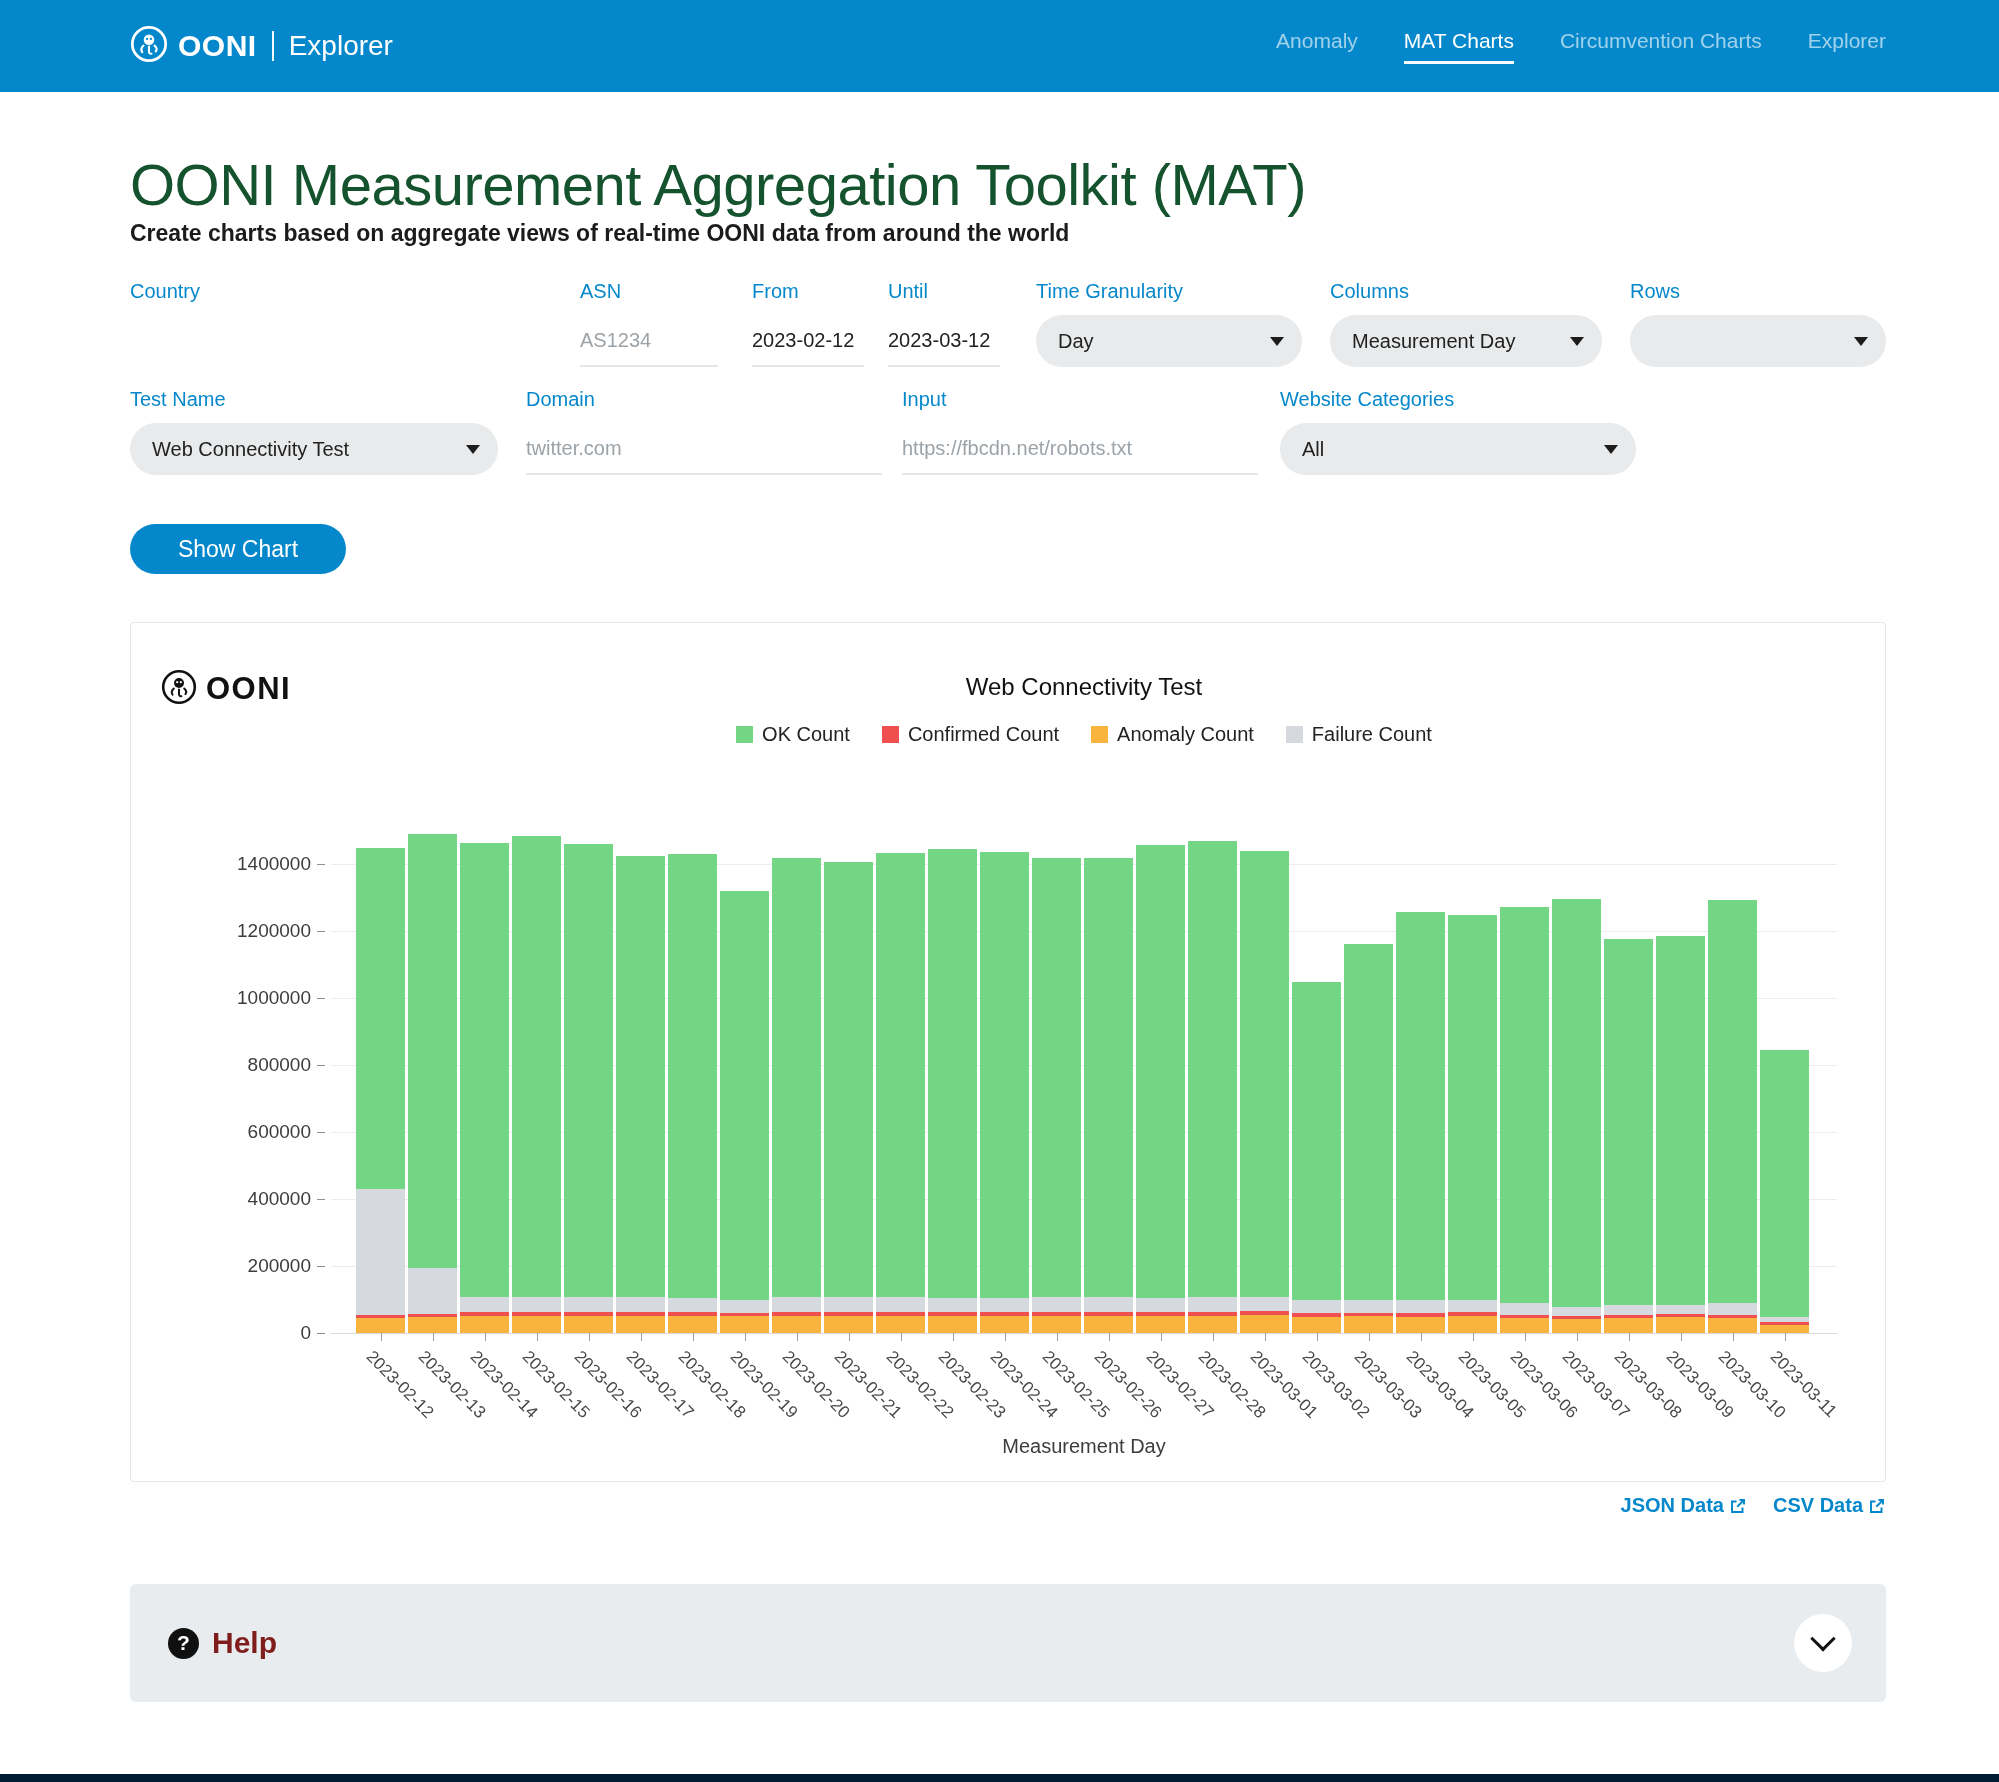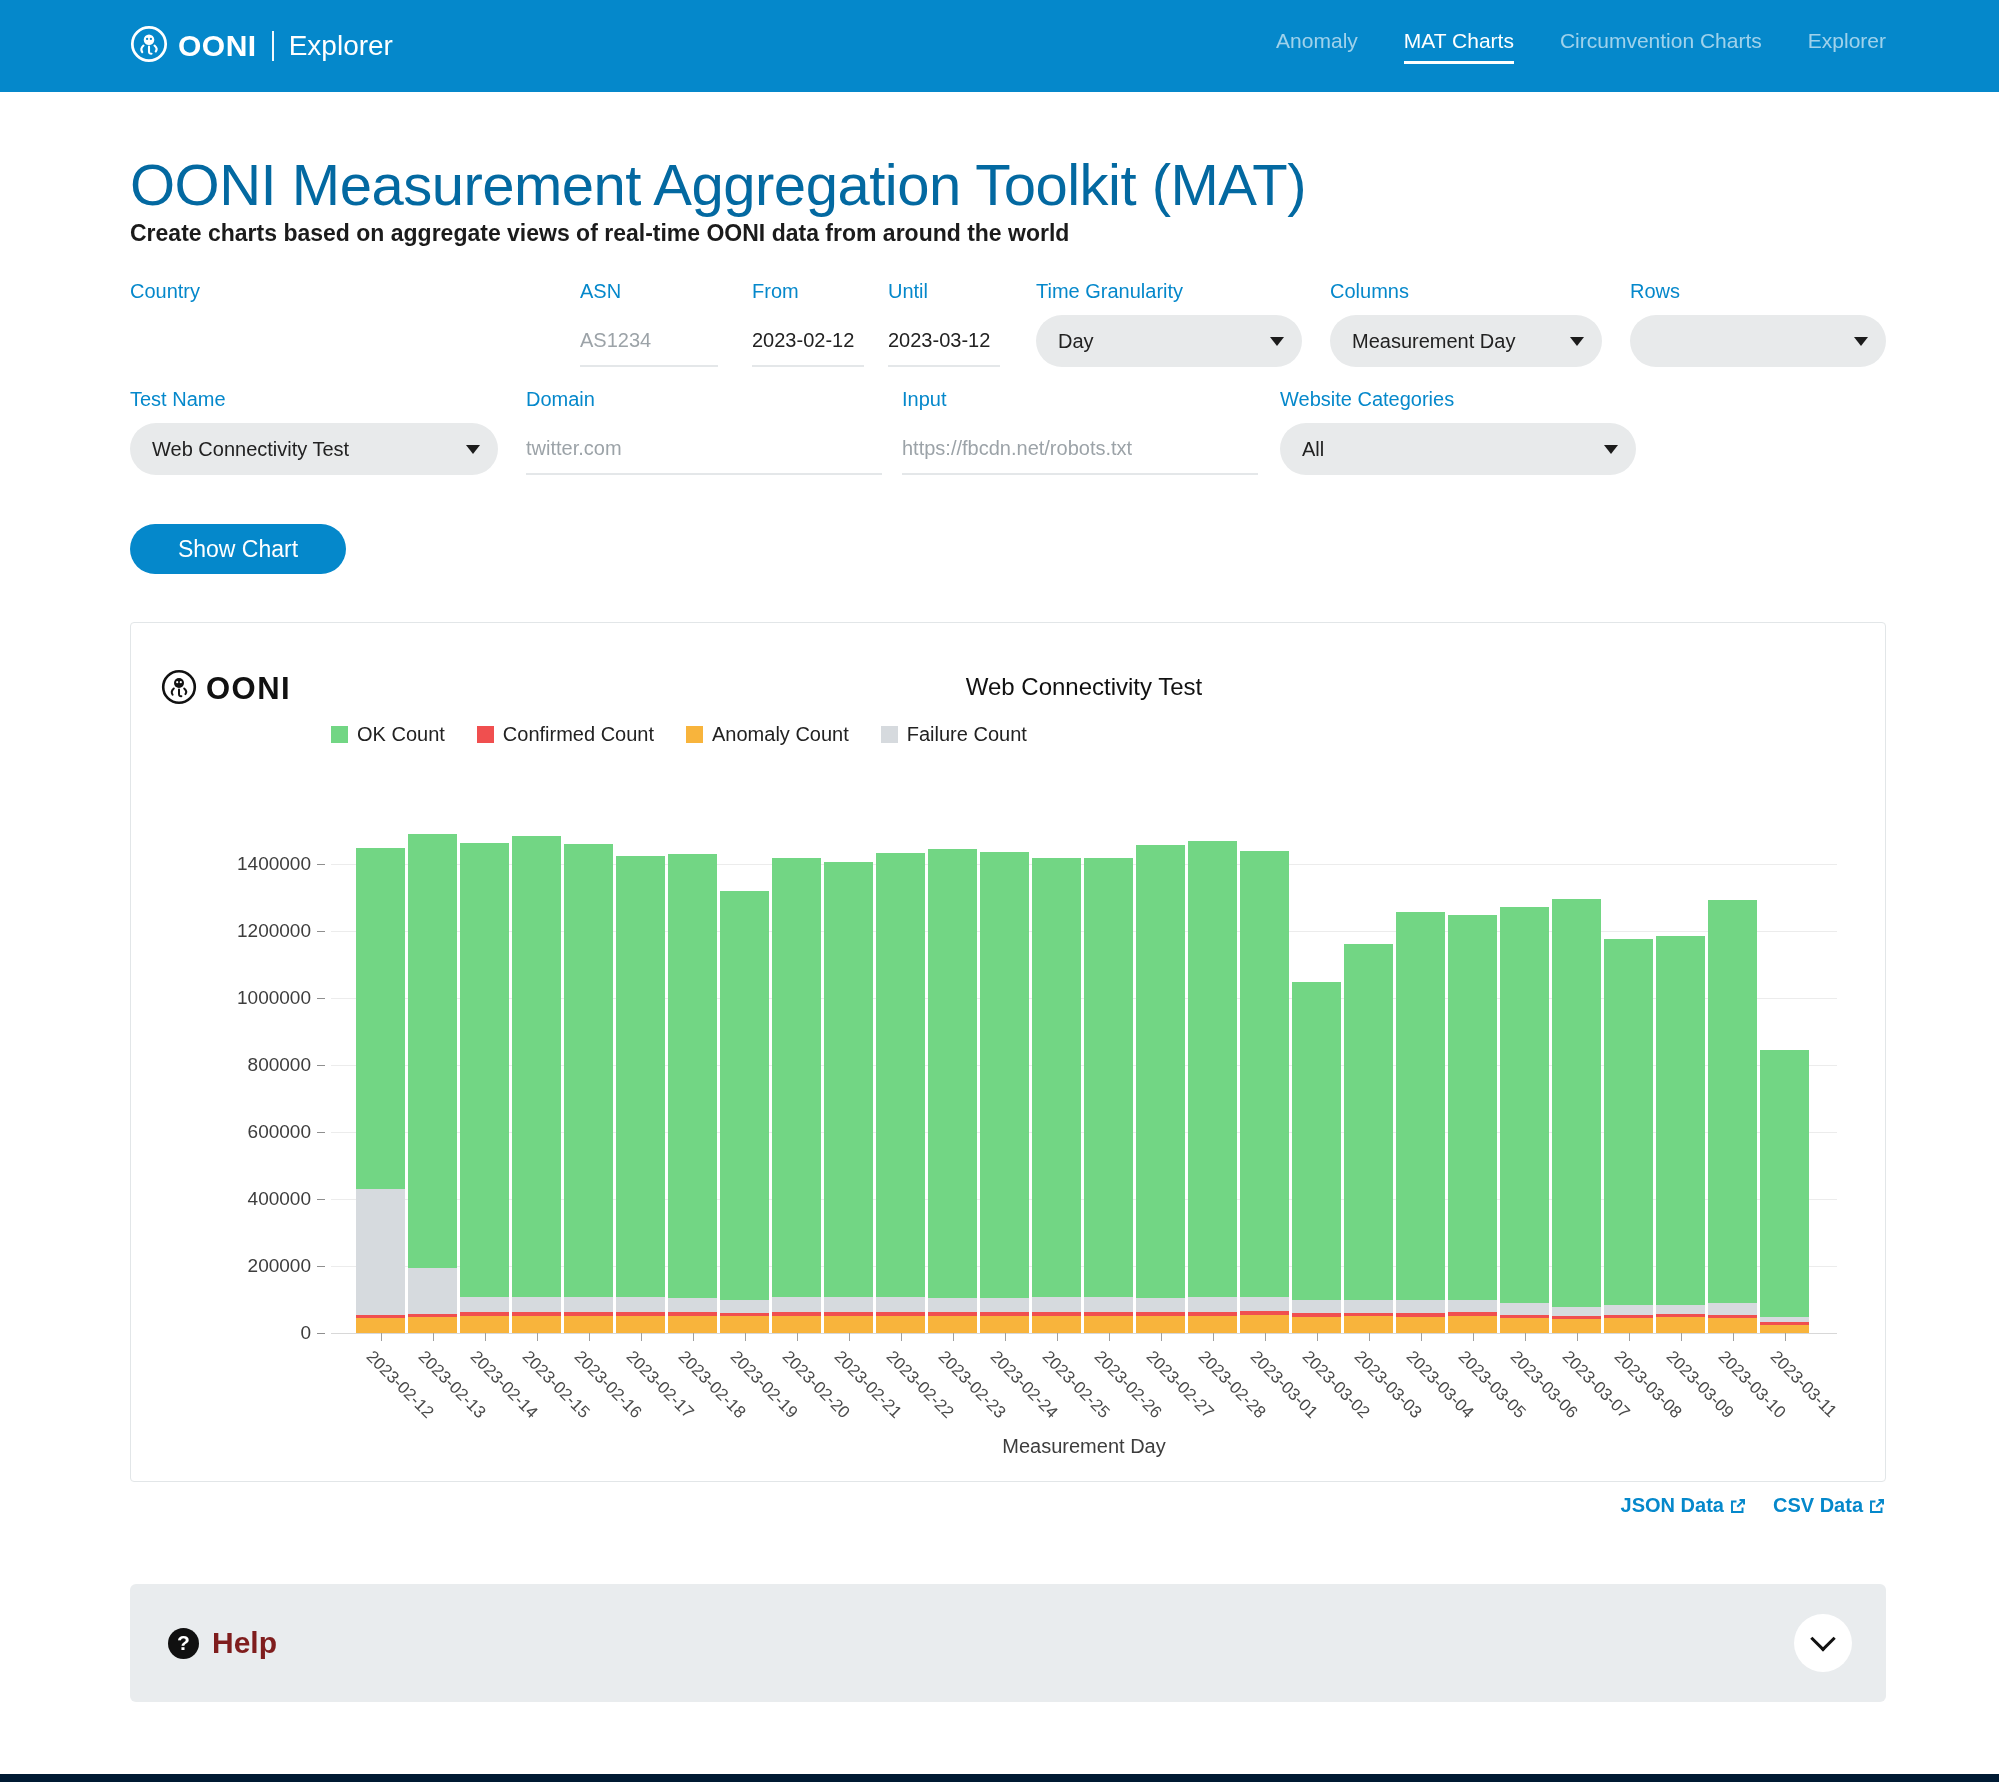--- a/index.html
+++ b/index.html
@@ -11,21 +11,21 @@
             padding:0 113px 0 130px; box-sizing:border-box; }
   .brand { display:flex; align-items:center; gap:10px; color:#fff; cursor:pointer; }
   .brand-ooni { font-weight:800; font-size:30px; letter-spacing:.5px; }
   .brand-divider { width:2px; height:30px; background:rgba(255,255,255,.95); margin:0 5px; }
   .brand-explorer { font-weight:300; font-size:28px; }
   .nav-items { display:flex; gap:46px; align-items:center; }
   .nav-item { color:rgba(255,255,255,.62); font-size:21px; padding-bottom:8px; cursor:pointer; border-bottom:3px solid transparent; }
   .nav-item.active { color:#fff; border-bottom:3px solid #fff; }
 
   
-  .page-title { position:absolute; left:130px; top:112px; font-size:58px; font-weight:400; color:#0369a1; letter-spacing:-0.5px; }
+  .page-title { position:absolute; left:130px; top:112px; font-size:58px; font-weight:400; color:#14532d; letter-spacing:-0.5px; }
   .page-subtitle { position:absolute; left:130px; top:220px; font-size:23px; font-weight:700; color:#1b1b1b; }
 
   
   .field { position:absolute; }
   .field-label { color:#0588CB; font-size:20px; margin-bottom:12px; }
   .select { height:52px; background:#E8EAEB; border-radius:26px; display:flex; align-items:center;
             justify-content:space-between; padding:0 18px 0 22px; font-size:20px; color:#222;
             cursor:pointer; box-sizing:border-box; }
   .caret { width:0; height:0; border-left:7px solid transparent; border-right:7px solid transparent; border-top:9px solid #1c1c1c; }
   .uinput { height:50px; border:none; border-bottom:2px solid #E4E7E9; font-size:20px; color:#222;
@@ -46,21 +46,21 @@
 
   .show-chart { position:absolute; left:130px; top:524px; width:216px; height:50px; border-radius:27px;
                 background:#0588CB; color:#fff; font-size:23px; border:none; cursor:pointer; font-family:inherit; }
 
   
   .chart-card { position:absolute; left:130px; top:622px; width:1756px; height:860px; background:#fff;
                 border:1px solid #E2E6E8; border-radius:4px; box-sizing:border-box; }
   .chart-logo { position:absolute; left:30px; top:46px; display:flex; align-items:center; gap:9px; color:#111; }
   .chart-logo .wordmark { font-size:31px; font-weight:800; letter-spacing:1.5px; }
   .chart-title { position:absolute; left:200px; top:50px; width:1506px; text-align:center; font-size:24px; color:#111; }
-  .legend { position:absolute; left:200px; top:100px; width:1506px; display:flex; justify-content:flex-start; gap:32px; }
+  .legend { position:absolute; left:200px; top:100px; width:1506px; display:flex; justify-content:center; gap:32px; }
   .legend-item { display:flex; align-items:center; gap:9px; font-size:20px; color:#222; }
   .legend-swatch { width:17px; height:17px; }
 
   .plot { position:absolute; left:200px; top:198px; width:1506px; height:512px; }
   .gridline { position:absolute; left:0; right:0; height:1px; background:#ECECEC; }
   .gridline.zero { background:#d8d8d8; }
   .ytick-label { position:absolute; right:calc(100% + 20px); transform:translateY(-50%); font-size:19px; color:#3d3d3d; white-space:nowrap; }
   .ytick-dash { position:absolute; left:-14px; width:8px; height:1px; background:#8f8f8f; }
   .bar { position:absolute; bottom:0; width:49px; display:flex; flex-direction:column; }
   .bar-seg { width:100%; }

